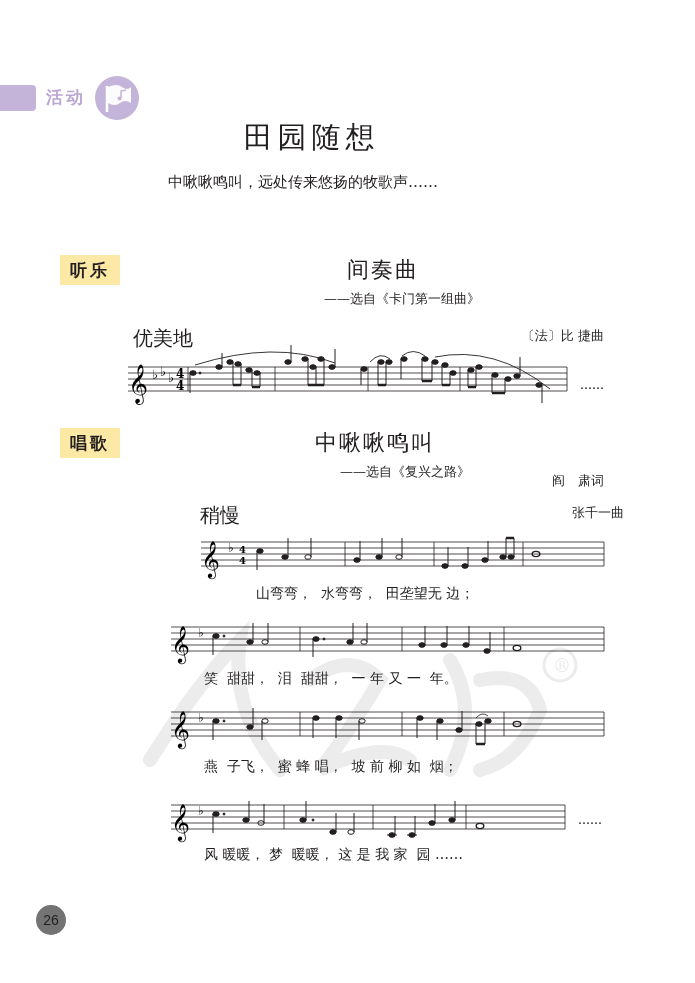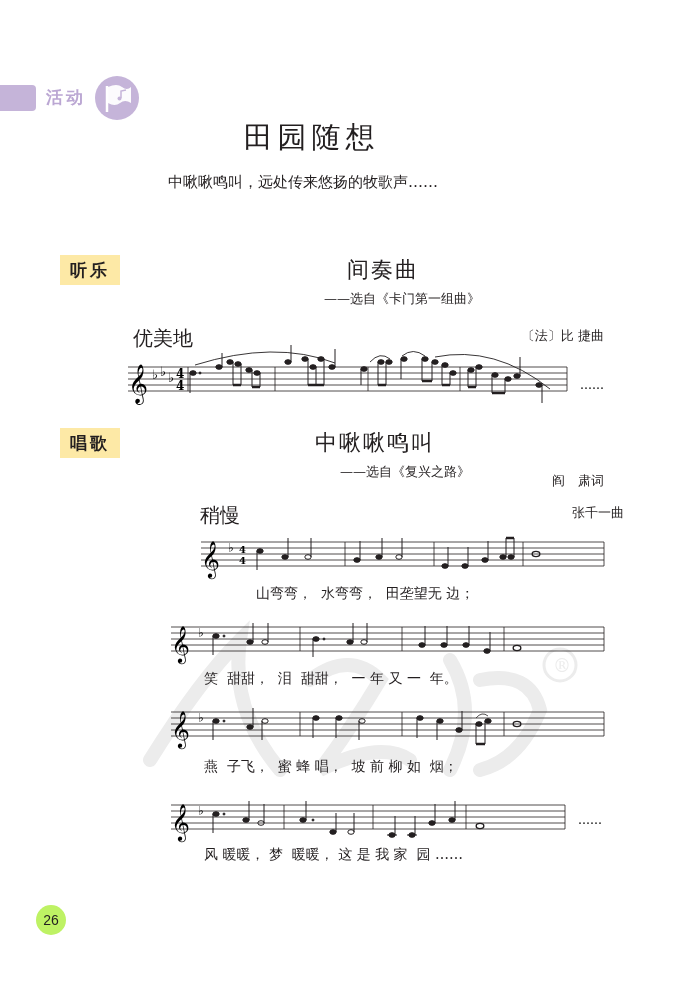--- a/index.html
+++ b/index.html
@@ -12,21 +12,21 @@
   .title { left:0; width:553px; top:118px; text-align:center; font-size:29px; letter-spacing:5px; padding-left:70px; box-sizing:border-box; }
   .intro { left:168px; width:450px; top:168px; font-size:15px; line-height:29px; }
   .intro p { margin:0; }
   .intro .l1 { text-indent:32px; }
   .tag { width:60px; height:30px; background:#fde9a6; font-family:"DejaVu Sans", sans-serif; font-weight:bold; font-size:17px; line-height:30px; text-align:center; letter-spacing:3px; color:#231f20; }
   .piece-title { font-size:22px; letter-spacing:2px; text-align:center; }
   .piece-sub { font-size:13px; text-align:right; }
   .small { font-size:13px; }
   .tempo { font-size:20px; }
   .lyrics { font-size:14px; white-space:pre; }
-  .page-num { left:36px; top:905px; width:30px; height:30px; border-radius:50%; background:#bef264; font-family:"Liberation Sans", sans-serif; font-size:14px; line-height:30px; text-align:center; color:#231f20; }
+  .page-num { left:36px; top:905px; width:30px; height:30px; border-radius:50%; background:#737373; font-family:"Liberation Sans", sans-serif; font-size:14px; line-height:30px; text-align:center; color:#231f20; }
   .watermark { left:120px; top:620px; width:480px; height:180px; pointer-events:none; }
   svg text { font-family:"DejaVu Serif", serif; }
 </style>
 </head>
 <body>
 
 <div class="abs activity-bar"></div>
 <div class="abs activity-label">活动</div>
 <div class="abs activity-icon">
   <svg width="44" height="44" viewBox="0 0 44 44">

